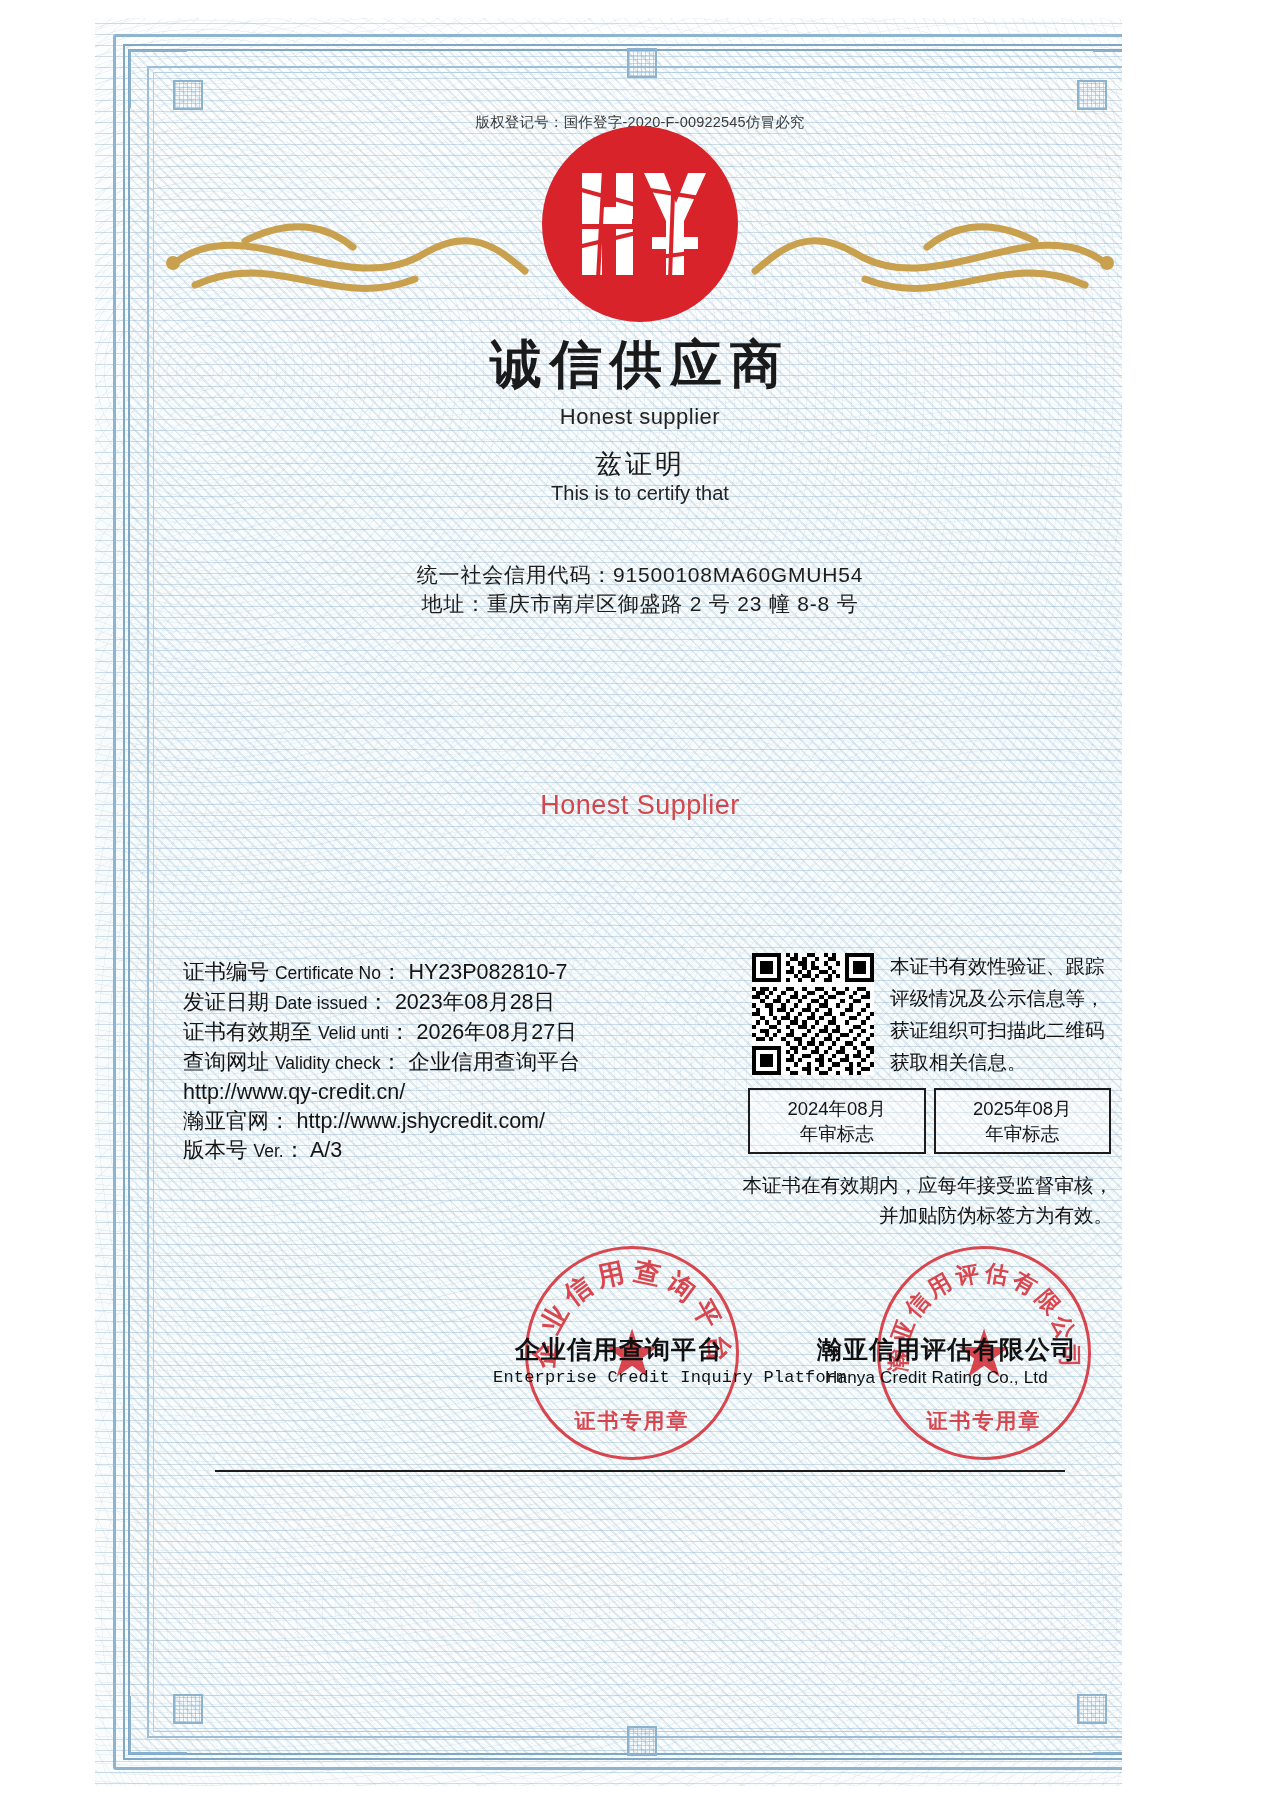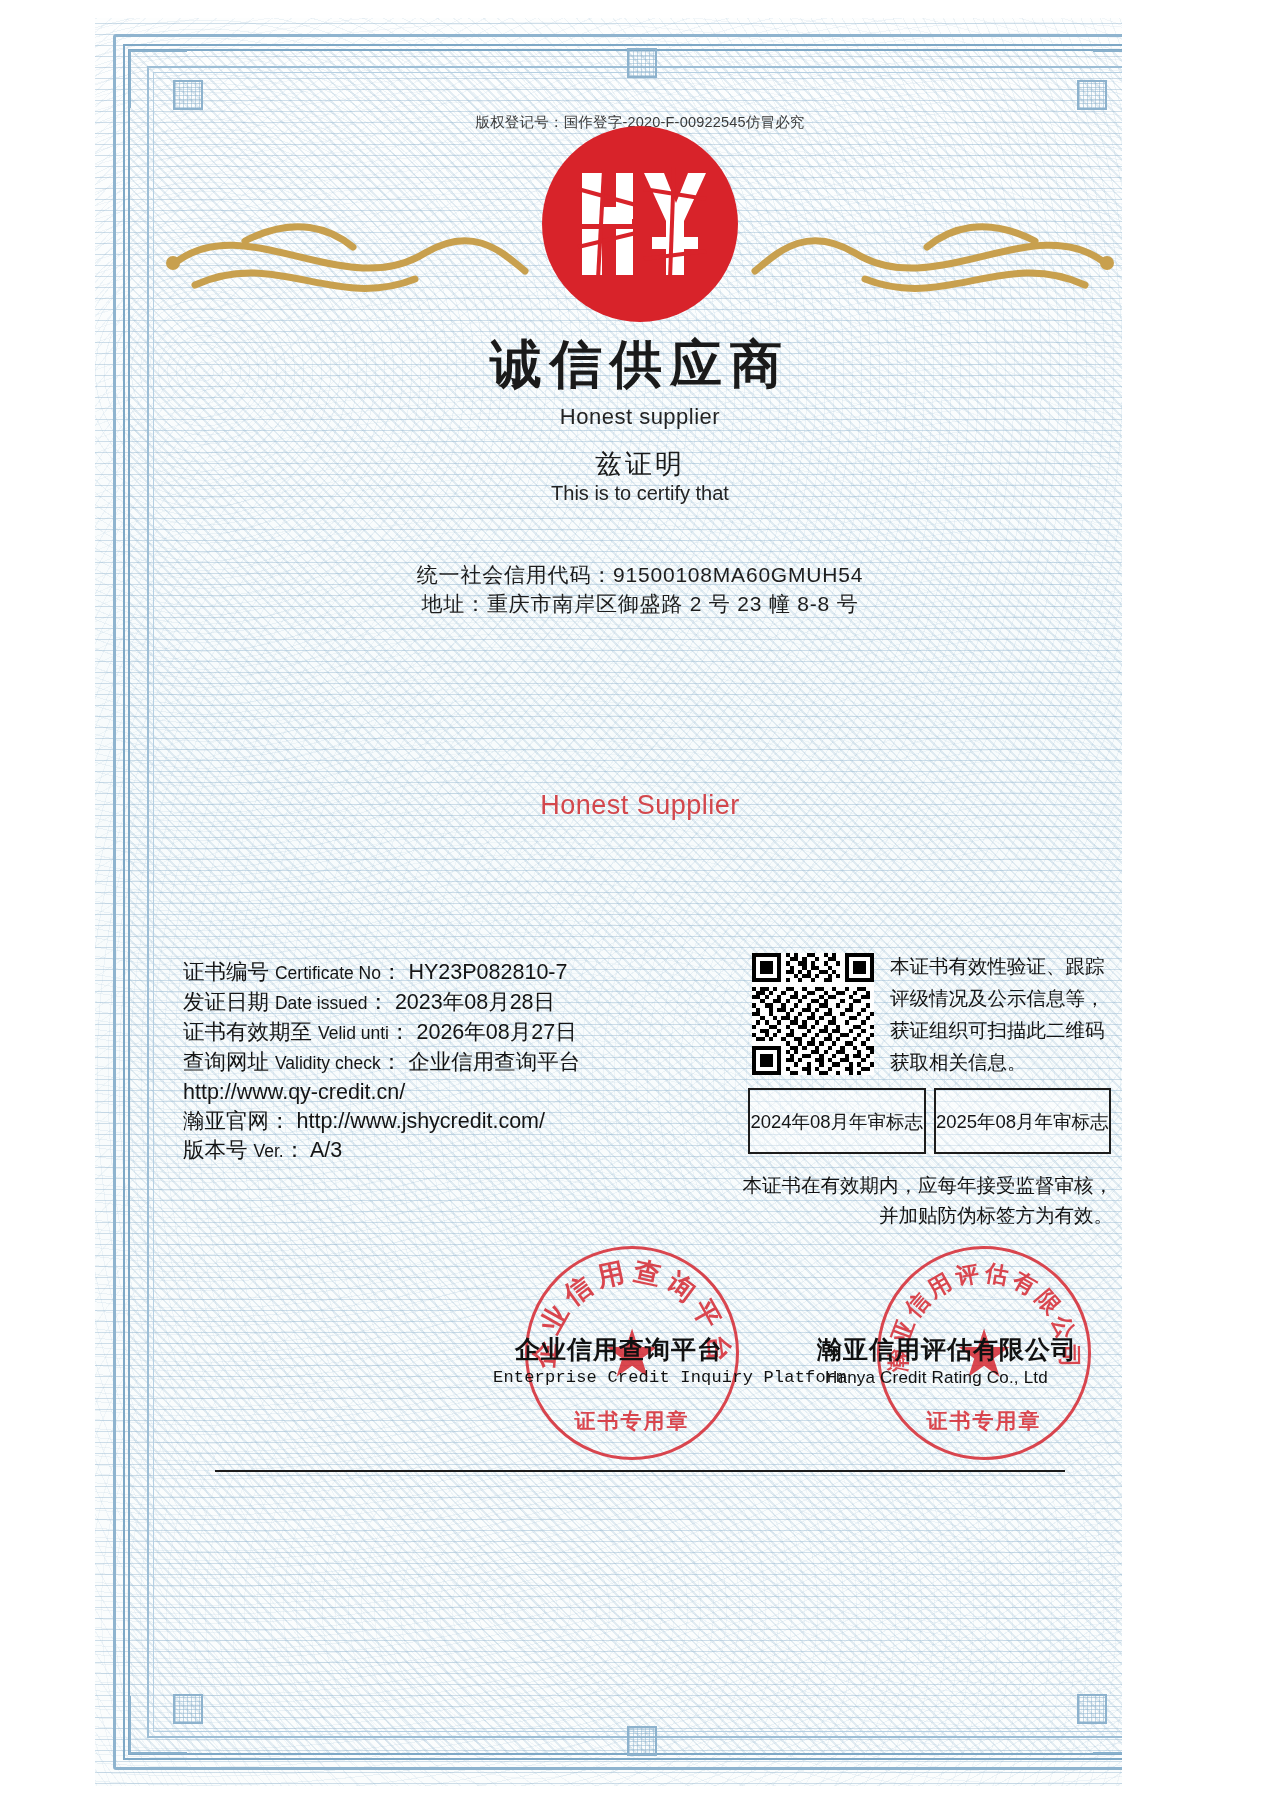--- a/index.html
+++ b/index.html
@@ -259,21 +259,21 @@
     top: 1070px;
     width: 363px;
     display: flex;
     gap: 8px;
   }
   .year-box {
     flex: 1;
     border: 2px solid #1c1c1c;
     height: 62px;
     display: flex;
-    flex-direction: row;
+    flex-direction: column;
     align-items: center;
     justify-content: center;
     font-size: 18.5px;
     line-height: 25px;
     color: #141414;
     background: rgba(255,255,255,.35);
   }
   .supervise-note {
     position: absolute;
     left: 640px;

